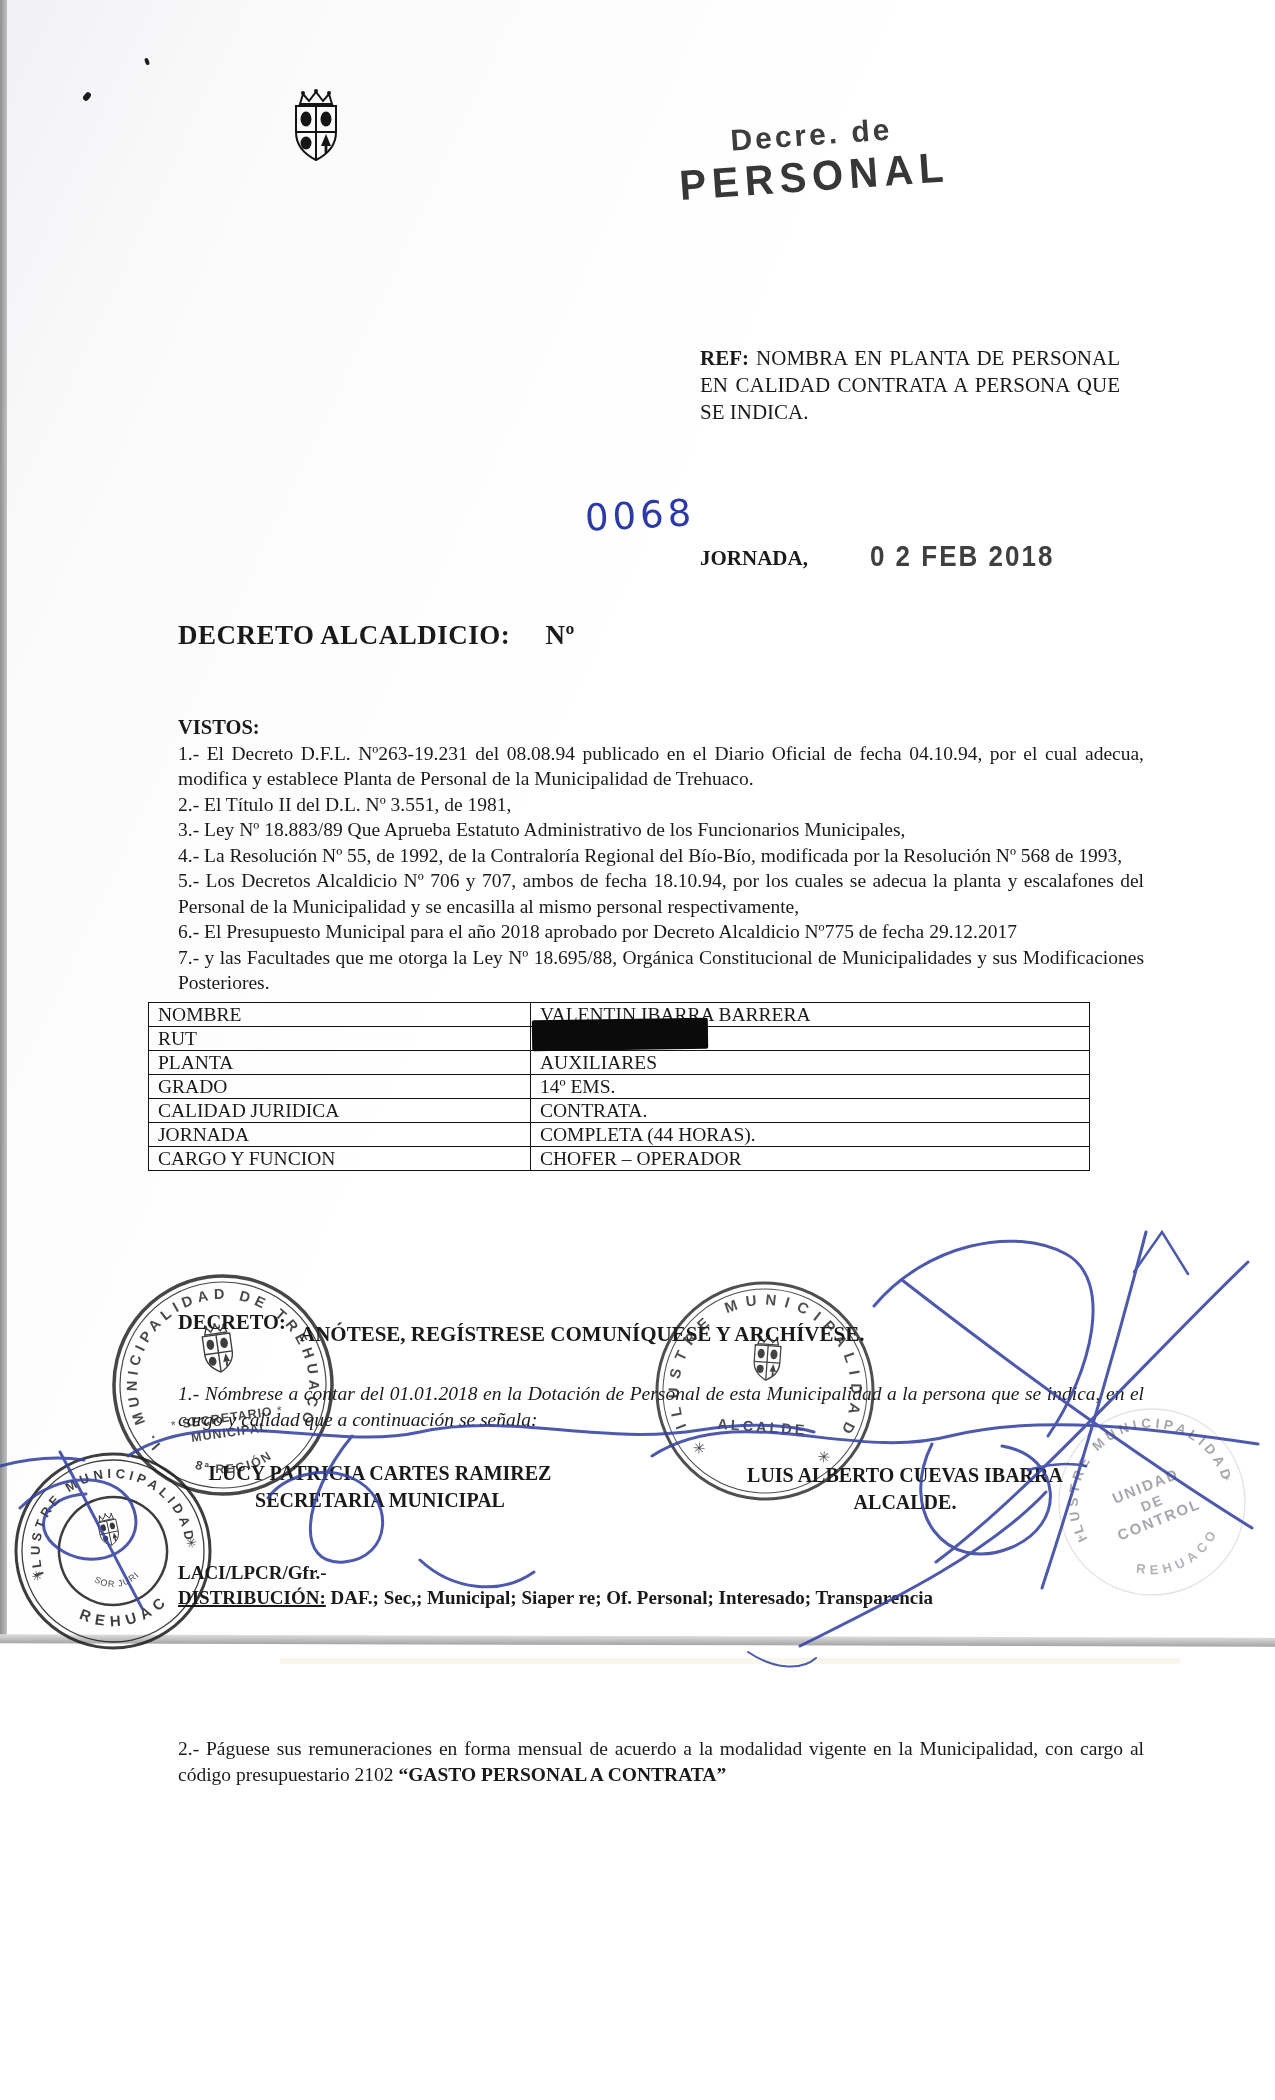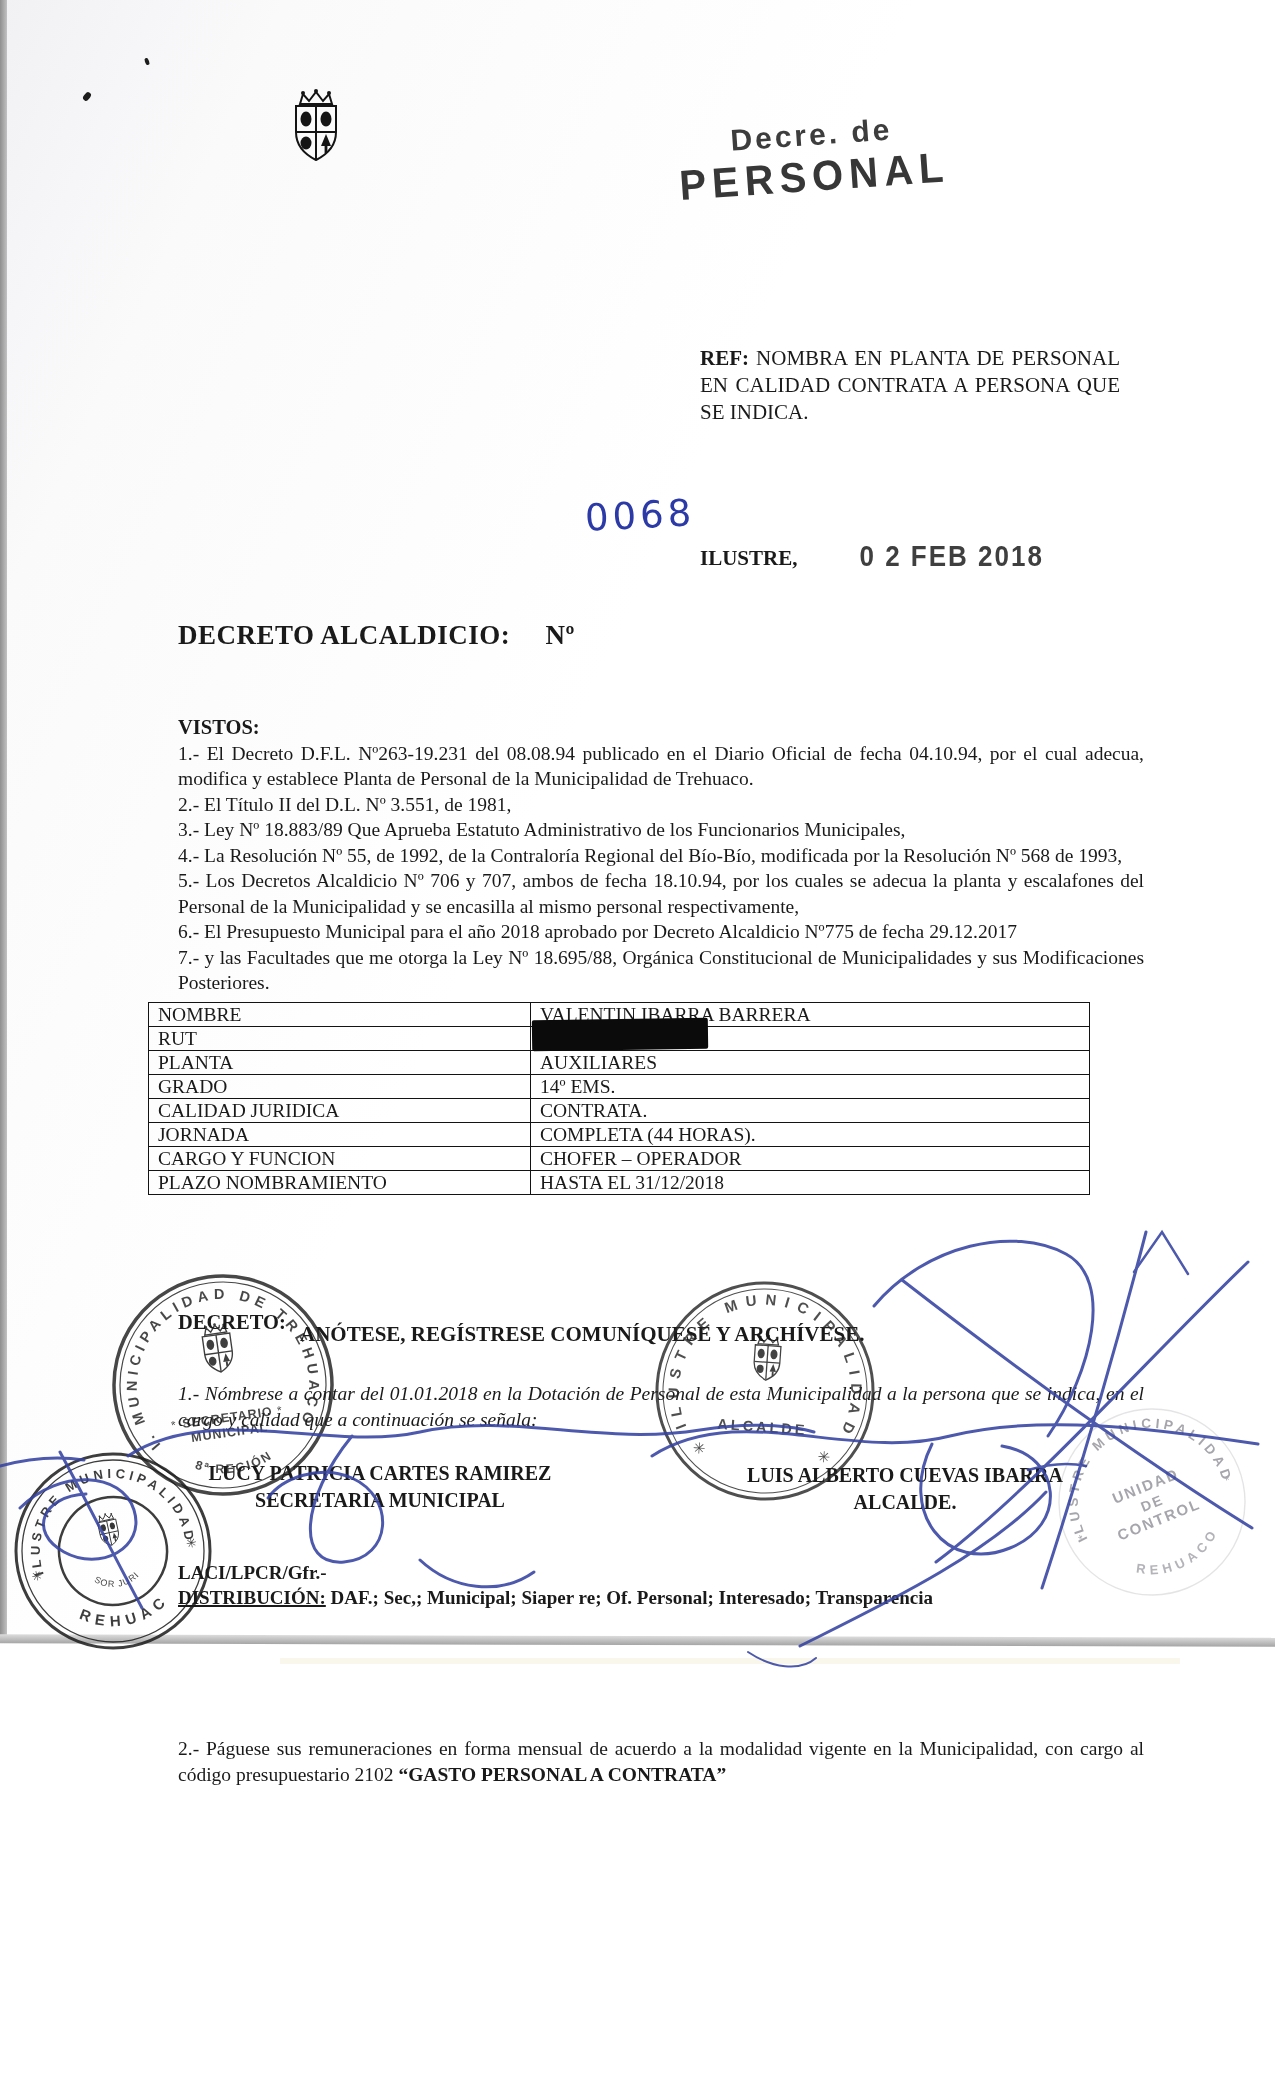--- a/index.html
+++ b/index.html
@@ -105,21 +105,21 @@
     <div class="l1">Decre. de</div>
     <div class="l2">PERSONAL</div>
   </div>
 
   <div class="ref txt">
     <p class="just"><b>REF:</b>
       <span>NOMBRA EN PLANTA DE PERSONAL EN CALIDAD CONTRATA A PERSONA QUE SE INDICA.</span></p>
   </div>
 
   <div class="dateline txt">
-    <span class="place">ILUSTRE,</span>
+    <span class="place">JORNADA,</span>
     <span class="datestamp">0 2 FEB 2018</span>
   </div>
 
   <div class="decree-line txt">
     <span>DECRETO ALCALDICIO:</span>
     <span class="no">Nº</span>
   </div>
   <div class="hand-number">0068</div>
 
   <div class="body-block vistos txt">
@@ -164,24 +164,20 @@
         <td class="c1">CALIDAD JURIDICA</td>
         <td>CONTRATA.</td>
       </tr>
       <tr>
         <td class="c1">JORNADA</td>
         <td>COMPLETA (44 HORAS).</td>
       </tr>
       <tr>
         <td class="c1">CARGO Y FUNCION</td>
         <td>CHOFER – OPERADOR</td>
-      </tr>
-      <tr>
-        <td class="c1">PLAZO NOMBRAMIENTO</td>
-        <td>HASTA EL 31/12/2018</td>
       </tr>
     </tbody>
   </table>
 
   <div class="body-block p2 txt">
     <p class="just"><span>2.- Páguese sus remuneraciones en forma mensual de acuerdo a la modalidad vigente en la Municipalidad, con cargo al código presupuestario 2102 </span><b>“GASTO PERSONAL A CONTRATA”</b></p>
   </div>
 
   <div class="closing">ANÓTESE, REGÍSTRESE COMUNÍQUESE Y ARCHÍVESE.</div>
 

